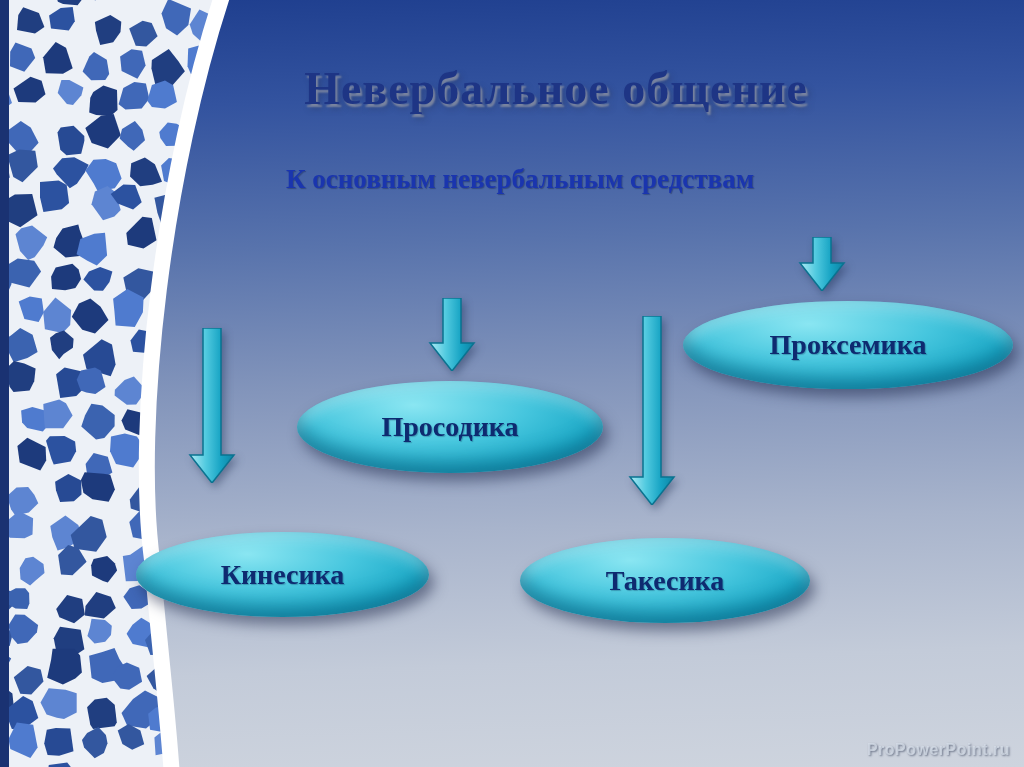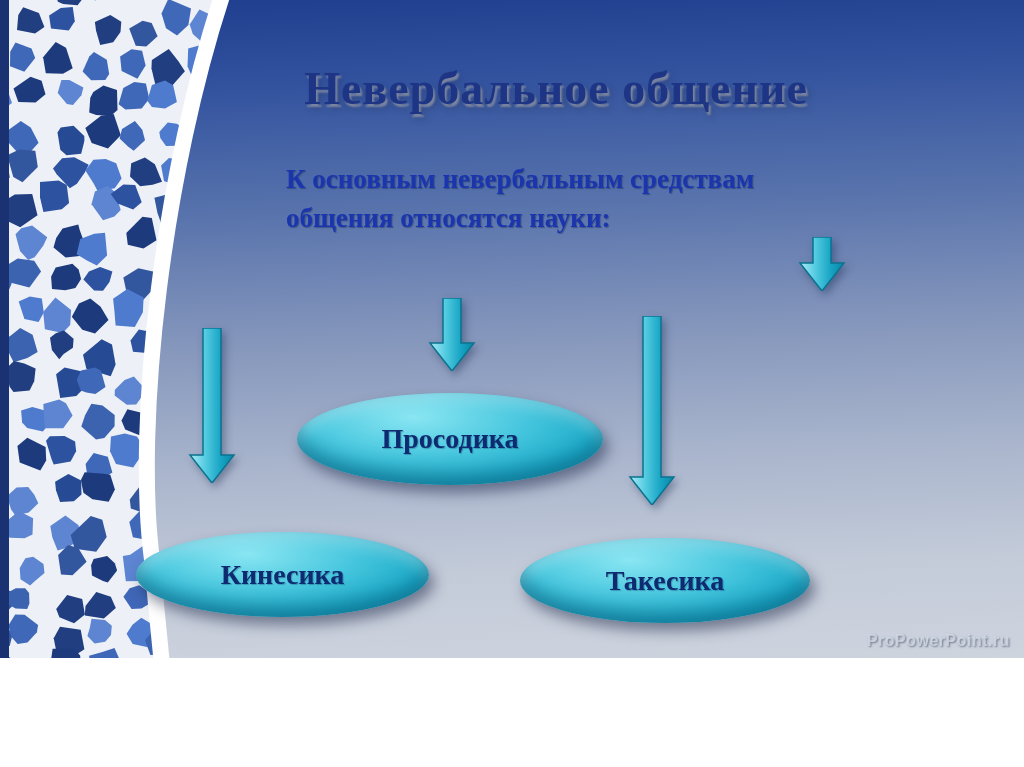--- a/index.html
+++ b/index.html
@@ -1,32 +1,32 @@
 <!DOCTYPE html>
 <html><head>
 <meta charset="utf-8">
 <style>
   html,body{margin:0;padding:0;}
   body{width:1024px;height:767px;overflow:hidden;font-family:"Liberation Serif",serif;}
-  .slide{position:relative;width:1024px;height:658px;overflow:hidden;
+  .slide{position:relative;width:1024px;height:767px;overflow:hidden;
     background:linear-gradient(178deg,#1e3e8e 0%,#33539f 14%,#5873ac 32%,#8395bb 50%,#a8b4cc 68%,#c3cbd9 85%,#ced4de 100%);}
   #mosaic{position:absolute;left:0;top:0;}
   .title{position:absolute;left:556px;top:62px;transform:translateX(-50%);margin:0;
     font:700 46px "Liberation Serif",serif;color:#1e3585;letter-spacing:1px;white-space:nowrap;
     text-shadow:2px 3px 2px rgba(125,135,160,0.95),4px 5px 6px rgba(40,50,80,0.35);}
   .subtitle{position:absolute;left:520px;top:160px;transform:translateX(-50%);
     text-align:left;font:700 27px "Liberation Serif",serif;color:#1a35ae;line-height:1.45;white-space:nowrap;
     text-shadow:1px 1px 1px rgba(10,20,60,0.35);}
   .arrow{position:absolute;filter:drop-shadow(3px 4px 4px rgba(20,35,70,0.4));}
   .ellipse{position:absolute;border-radius:50%;display:flex;align-items:center;justify-content:center;
     background:radial-gradient(ellipse at 38% 26%,#8ae6f2 0%,#46c6de 42%,#1caac8 72%,#0d8cae 100%);
     box-shadow:5px 8px 14px rgba(25,35,70,0.5),inset 0 -10px 18px rgba(4,80,110,0.5),inset 0 8px 14px rgba(255,255,255,0.3);}
   .ellipse span{font:700 28px "Liberation Serif",serif;color:#0e2a70;text-shadow:1px 1px 1px rgba(0,40,80,0.3);}
   .e0{left:683px;top:301px;width:330px;height:88px;}
-  .e1{left:297px;top:393px;width:306px;height:92px;}
+  .e1{left:297px;top:381px;width:306px;height:92px;}
   .e2{left:136px;top:532px;width:293px;height:85px;}
   .e3{left:520px;top:538px;width:290px;height:85px;}
   .watermark{position:absolute;right:14px;bottom:8px;font:700 16px "Liberation Sans",sans-serif;
     color:rgba(215,223,233,0.75);text-shadow:1px 1px 2px rgba(55,65,90,0.6);letter-spacing:0.5px;margin-left:12px;}
 </style>
 </head>
 <body>
 
 <div class="slide">
 
@@ -232,36 +232,38 @@
         </g>
       <rect x="0" y="0" width="9" height="767" fill="#1a3272"></rect>
     </g>
     <path d="M224,-10 C164,170 134,420 152,560 C160,652 168,715 172,777" fill="none" stroke="#ffffff" stroke-width="16"></path>
   </svg>
 
   <h1 class="title">Невербальное общение</h1>
 
   <div class="subtitle">
     <div>К основным невербальным средствам</div>
-    <div>общения относятся науки:</div>
   </div>
 
   <svg class="arrow" style="left:798px;top:237px" width="48" height="54">
     <path d="M15 0 L33 0 L33 26 L46 26 L24 54 L2 26 L15 26 Z" fill="url(#arrowGrad)" stroke="#0a7390" stroke-width="1.5"></path>
   </svg>
   <svg class="arrow" style="left:428px;top:298px" width="48" height="73">
     <path d="M15 0 L33 0 L33 45 L46 45 L24 73 L2 45 L15 45 Z" fill="url(#arrowGrad)" stroke="#0a7390" stroke-width="1.5"></path>
   </svg>
   <svg class="arrow" style="left:188px;top:328px" width="48" height="155">
     <path d="M15 0 L33 0 L33 127 L46 127 L24 155 L2 127 L15 127 Z" fill="url(#arrowGrad)" stroke="#0a7390" stroke-width="1.5"></path>
   </svg>
   <svg class="arrow" style="left:628px;top:316px" width="48" height="189">
     <path d="M15 0 L33 0 L33 161 L46 161 L24 189 L2 161 L15 161 Z" fill="url(#arrowGrad)" stroke="#0a7390" stroke-width="1.5"></path>
   </svg>
 
+  <div class="ellipse e0">
+    <span>Проксемика</span>
+  </div>
   <div class="ellipse e1">
     <span>Просодика</span>
   </div>
   <div class="ellipse e2">
     <span>Кинесика</span>
   </div>
   <div class="ellipse e3">
     <span>Такесика</span>
   </div>
 

